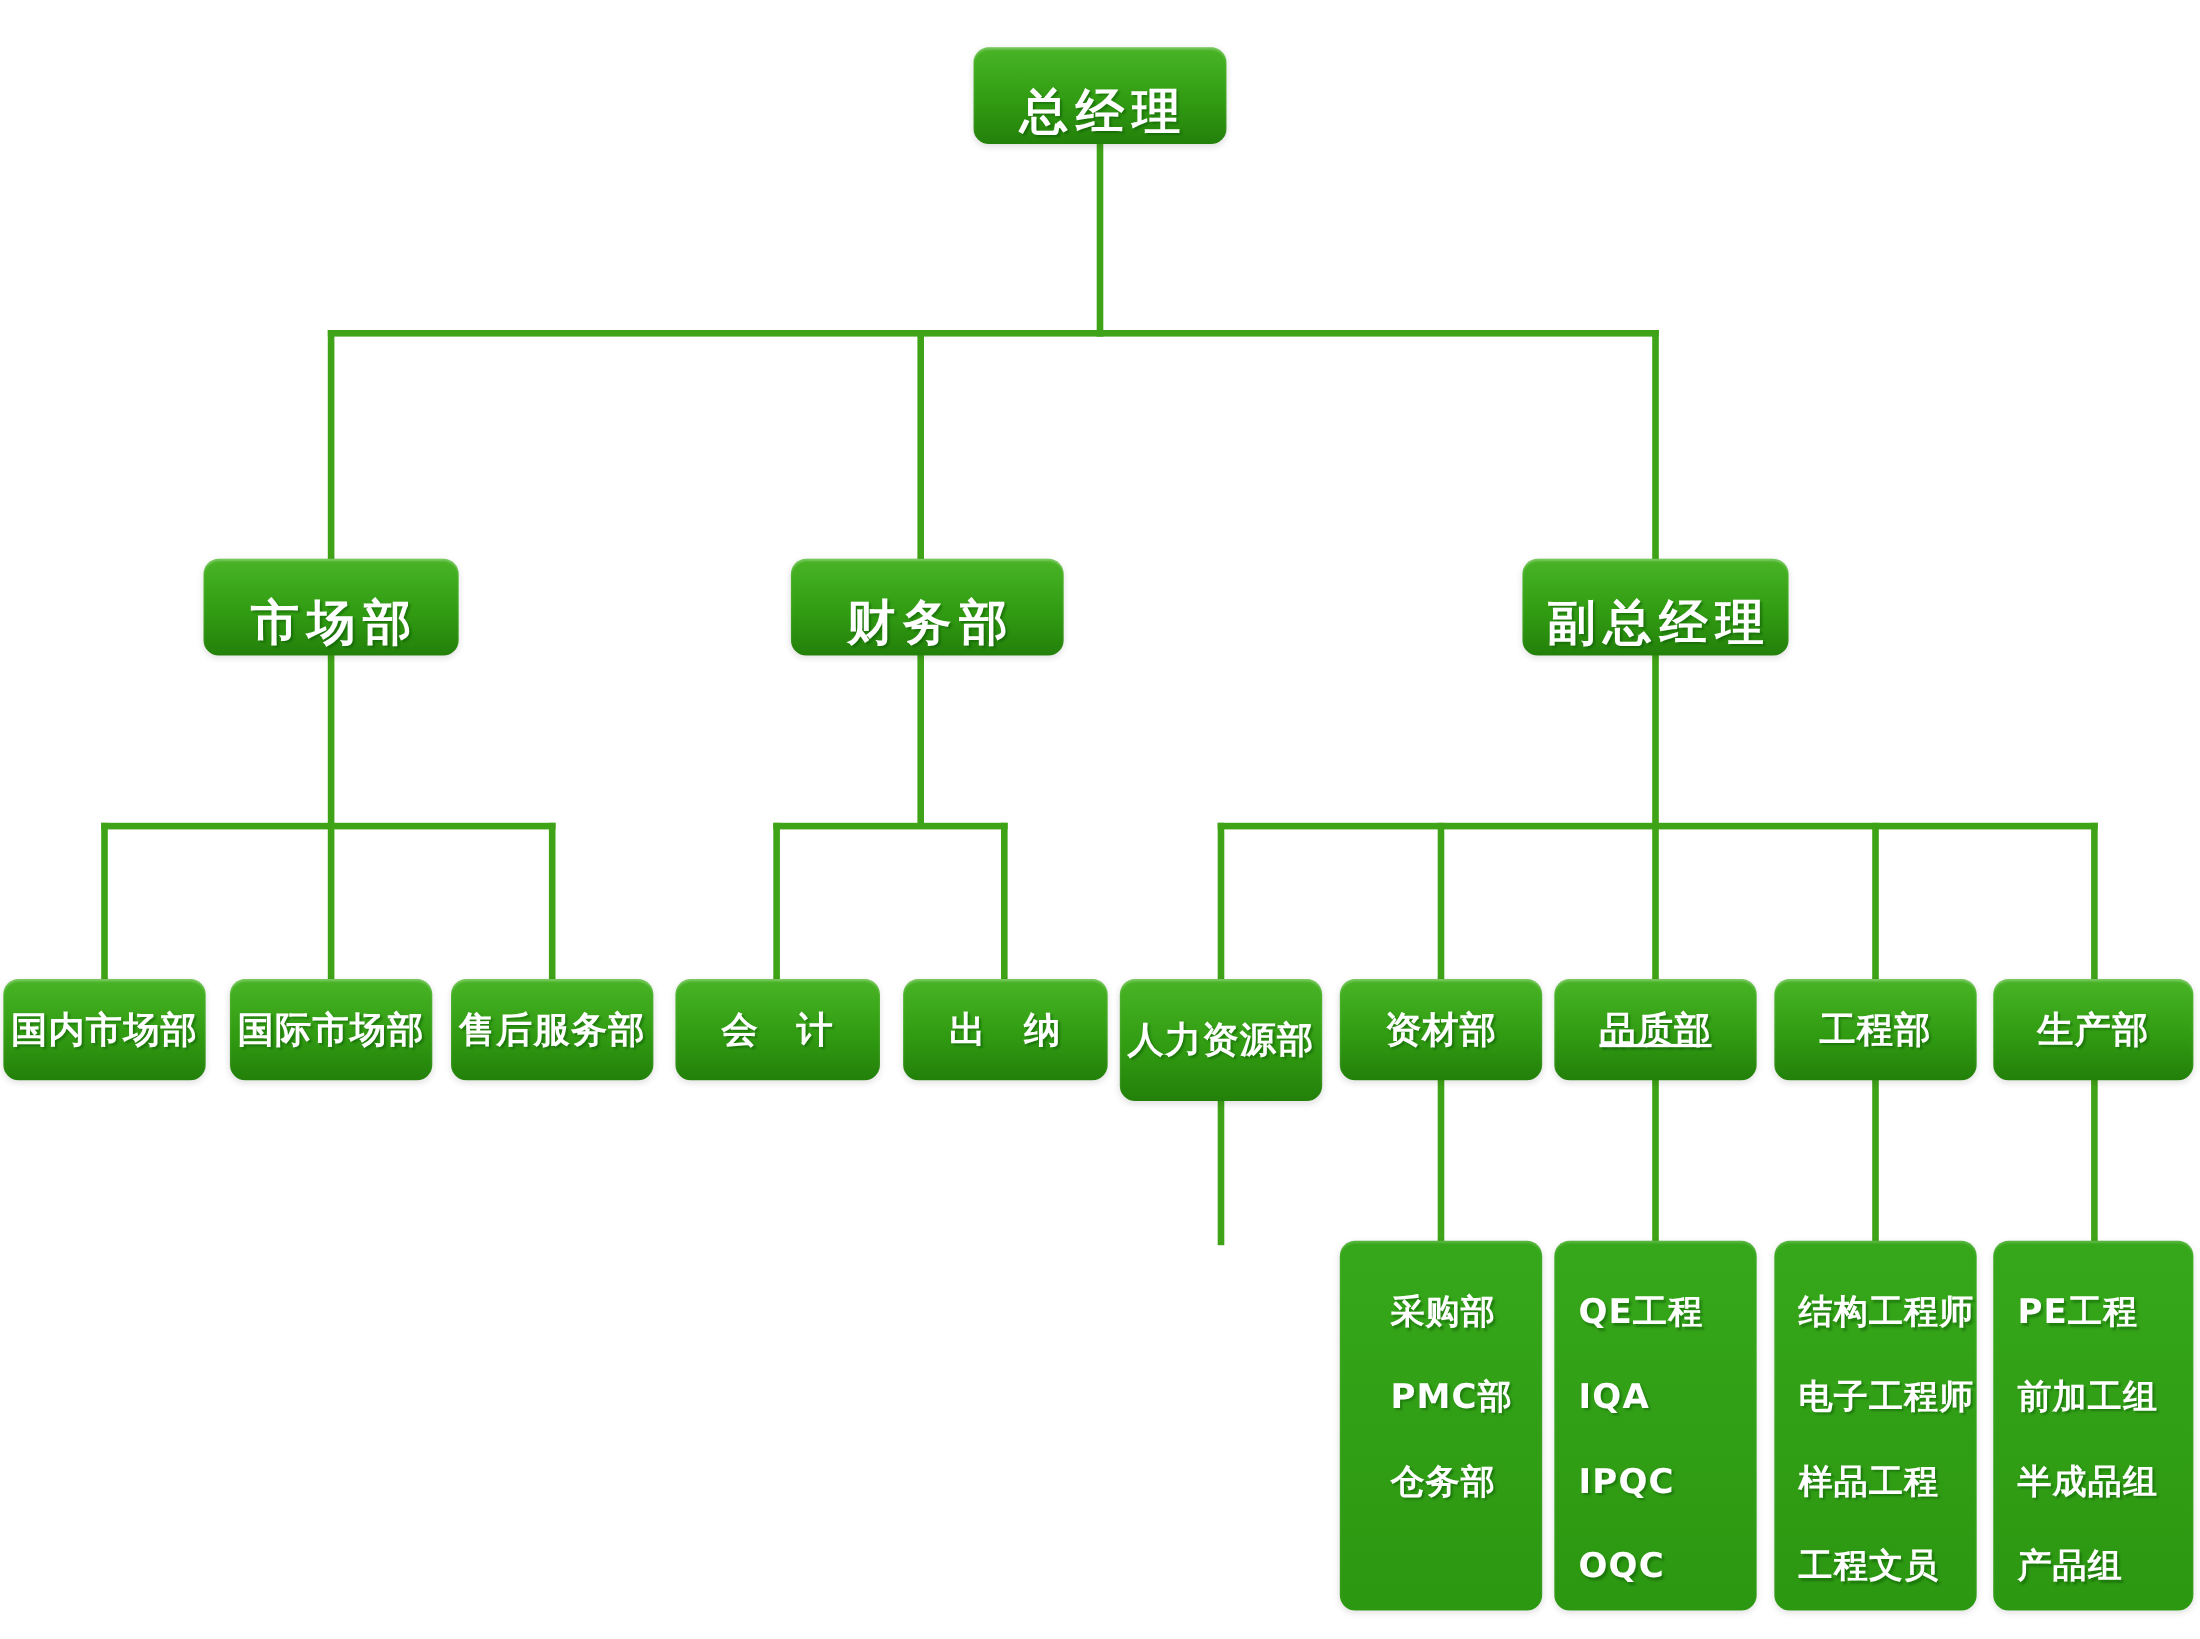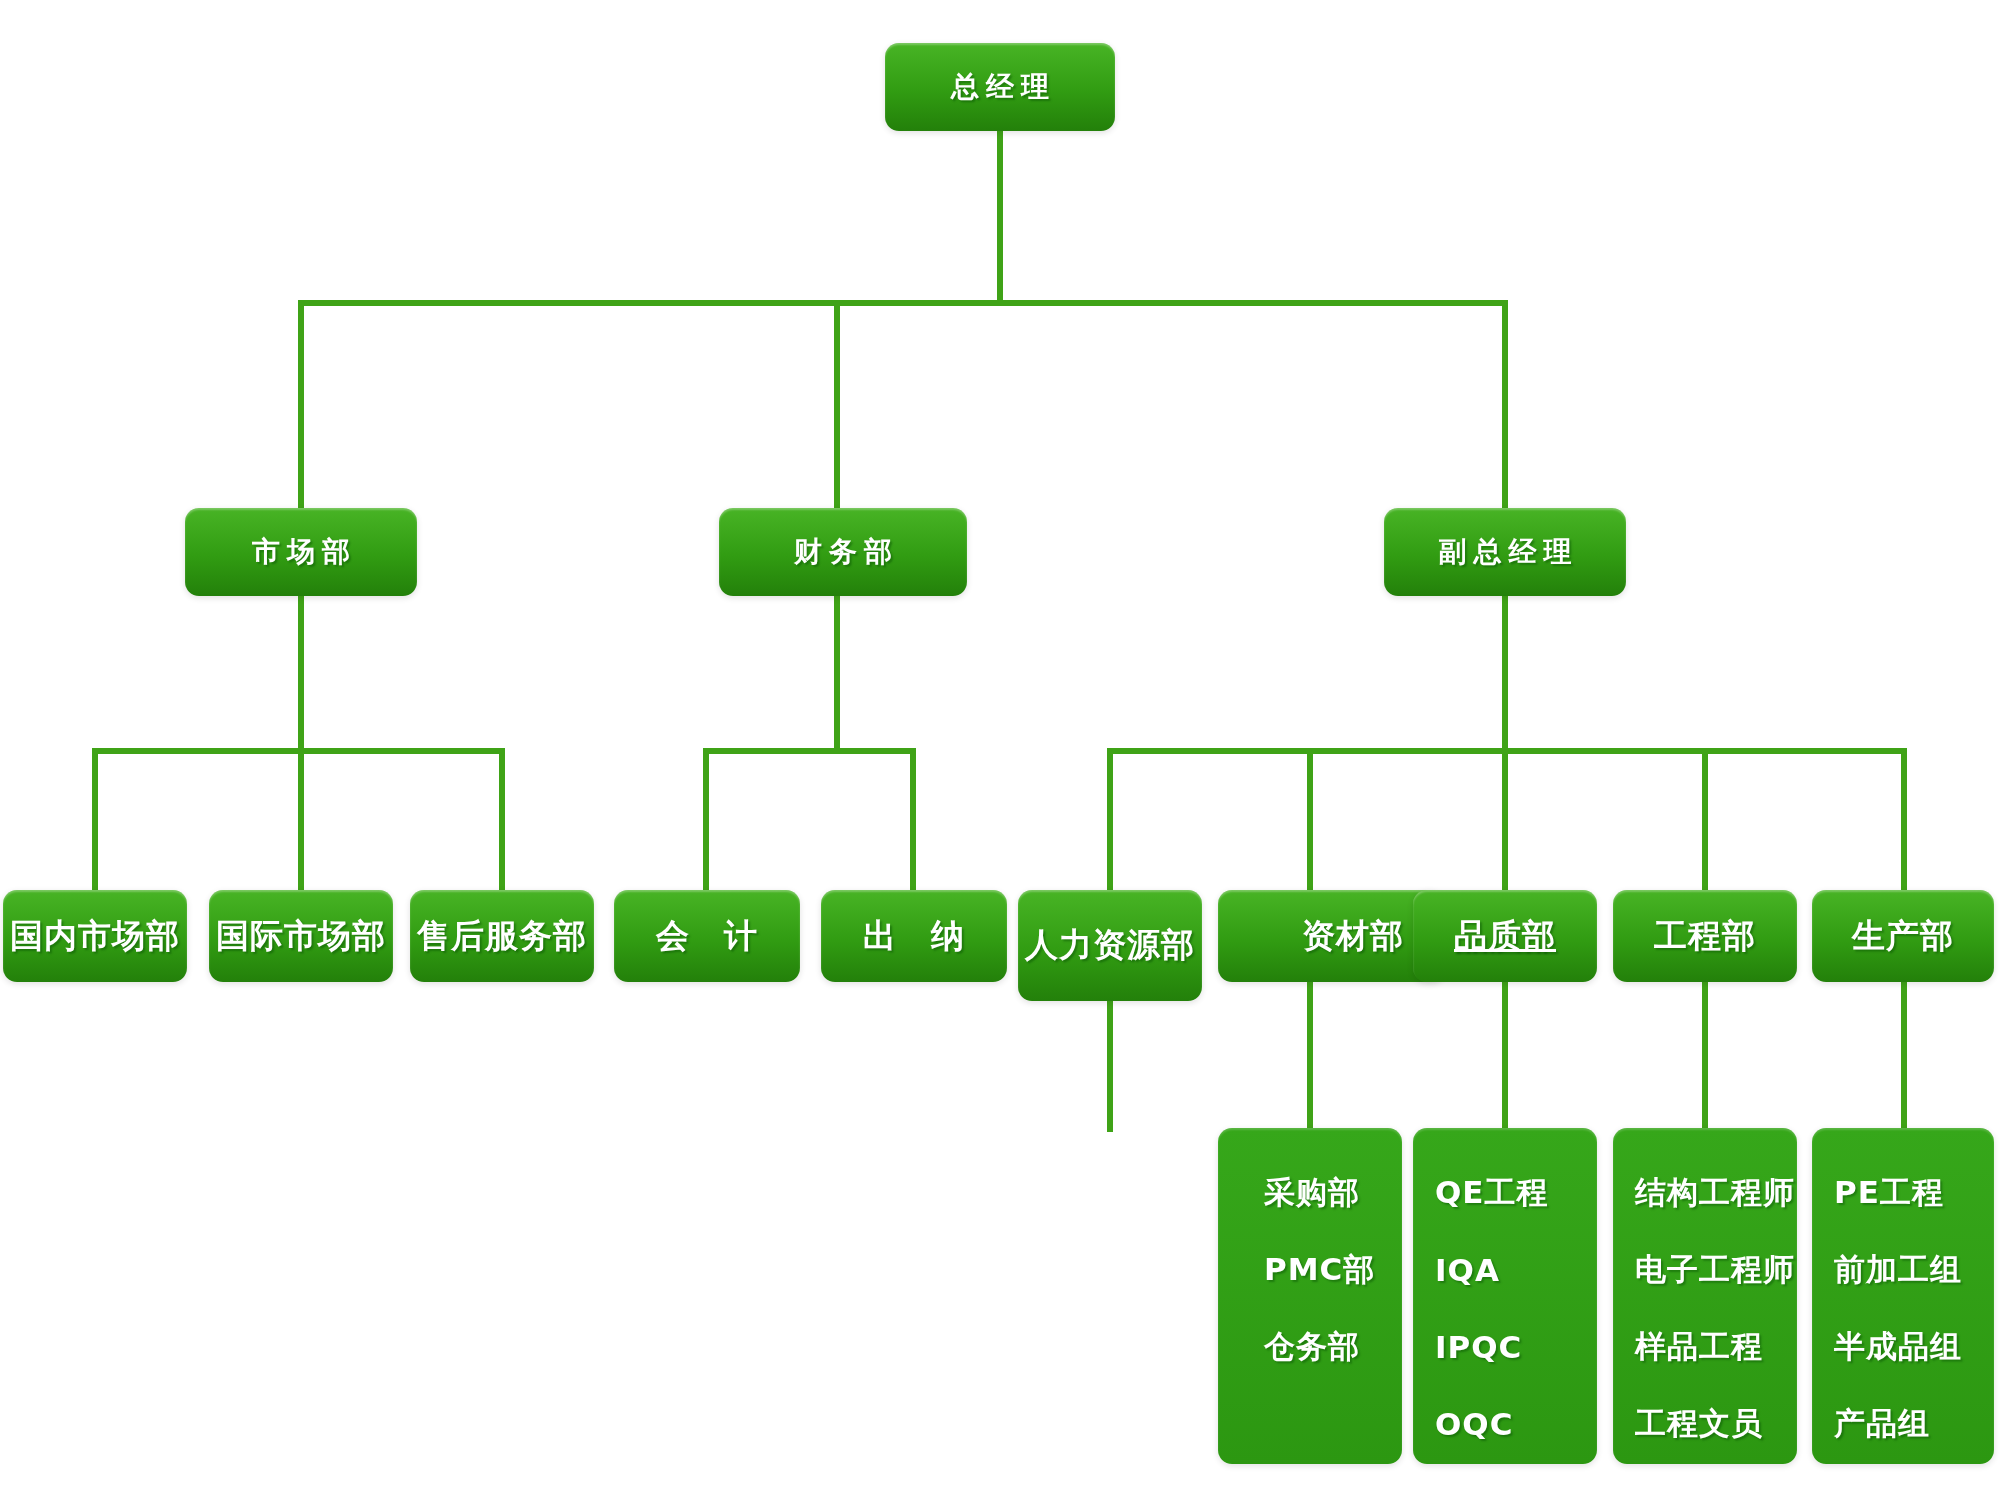--- a/index.html
+++ b/index.html
@@ -13,21 +13,21 @@
   .node{
     position:absolute;
     border-radius:14px;
     display:flex;align-items:center;justify-content:center;
     color:#ffffff;font-weight:bold;
     background:linear-gradient(180deg,#48b425 0%,#319c12 55%,#23800a 100%);
     box-shadow:inset 0 2px 2px rgba(255,255,255,.28), 0 2px 6px rgba(0,0,0,.12);
     text-shadow:2px 2px 2px rgba(0,70,0,.40);
     white-space:pre;
   }
-  .l1,.l2{font-size:28px;letter-spacing:7px;text-indent:7px;}
+  .l1,.l2{font-size:44px;letter-spacing:7px;text-indent:7px;align-items:flex-end;}
   .l3{font-size:33px;letter-spacing:1px;}
 
   
   .tall{
     position:absolute;
     border-radius:14px;
     background:linear-gradient(180deg,#36a71a 0%,#2c9711 100%);
     color:#ffffff;font-weight:bold;
     box-sizing:border-box;
     padding:26px 8px 0 22px;
@@ -97,21 +97,21 @@
   </div>
   <div class="node l3" style="left:614px;top:890px;width:186px;height:92px;">
     <span>会　计</span>
   </div>
   <div class="node l3" style="left:821px;top:890px;width:186px;height:92px;">
     <span>出　纳</span>
   </div>
   <div class="node l3" style="left:1018px;top:890px;width:184px;height:111px;">
     <span>人力资源部</span>
   </div>
-  <div class="node l3" style="left:1218px;top:890px;width:184px;height:92px;padding-left:43px;">
+  <div class="node l3" style="left:1218px;top:890px;width:184px;height:92px;">
     <span>资材部</span>
   </div>
   <div class="node l3" style="left:1413px;top:890px;width:184px;height:92px;text-decoration:underline;">
     <span>品质部</span>
   </div>
   <div class="node l3" style="left:1613px;top:890px;width:184px;height:92px;">
     <span>工程部</span>
   </div>
   <div class="node l3" style="left:1812px;top:890px;width:182px;height:92px;">
     <span>生产部</span>

